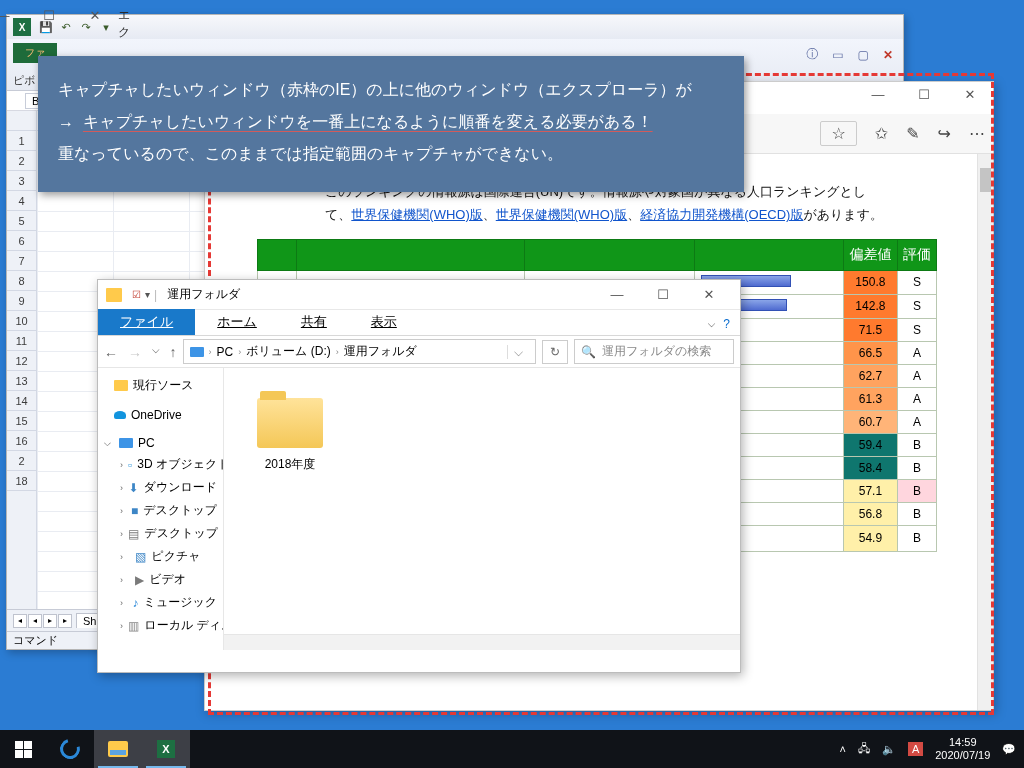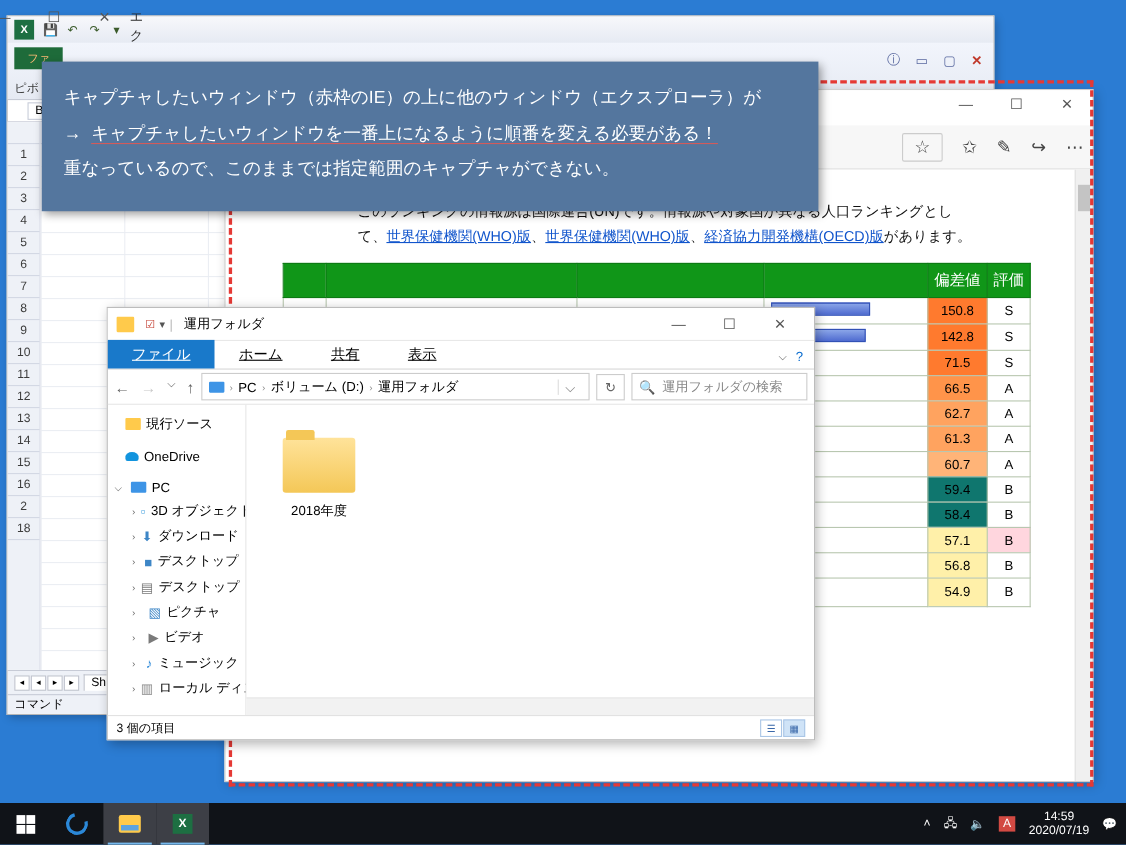--- a/index.html
+++ b/index.html
@@ -440,27 +440,20 @@
         </div>
     </div>
     <div class="exp-files" id="expfiles">
         <div class="folder-item">
           <div class="folder-icon"></div>
           <div>2018年度</div>
         </div>
       </div>
     <div class="exp-scroll"></div>
   </div>
-  <div class="exp-status">
-    <span>3 個の項目</span>
-    <div class="view-toggle">
-      <span>☰</span>
-      <span class="active">▦</span>
-    </div>
-  </div>
 </div>
 
 <div class="red-dash"></div>
 
 <div class="callout">
   <div>キャプチャしたいウィンドウ（赤枠のIE）の上に他のウィンドウ（エクスプローラ）が</div>
   <div><span>→</span>&nbsp;&nbsp;<span class="line2">キャプチャしたいウィンドウを一番上になるように順番を変える必要がある！</span></div>
   <div>重なっているので、このままでは指定範囲のキャプチャができない。</div>
 </div>
 

